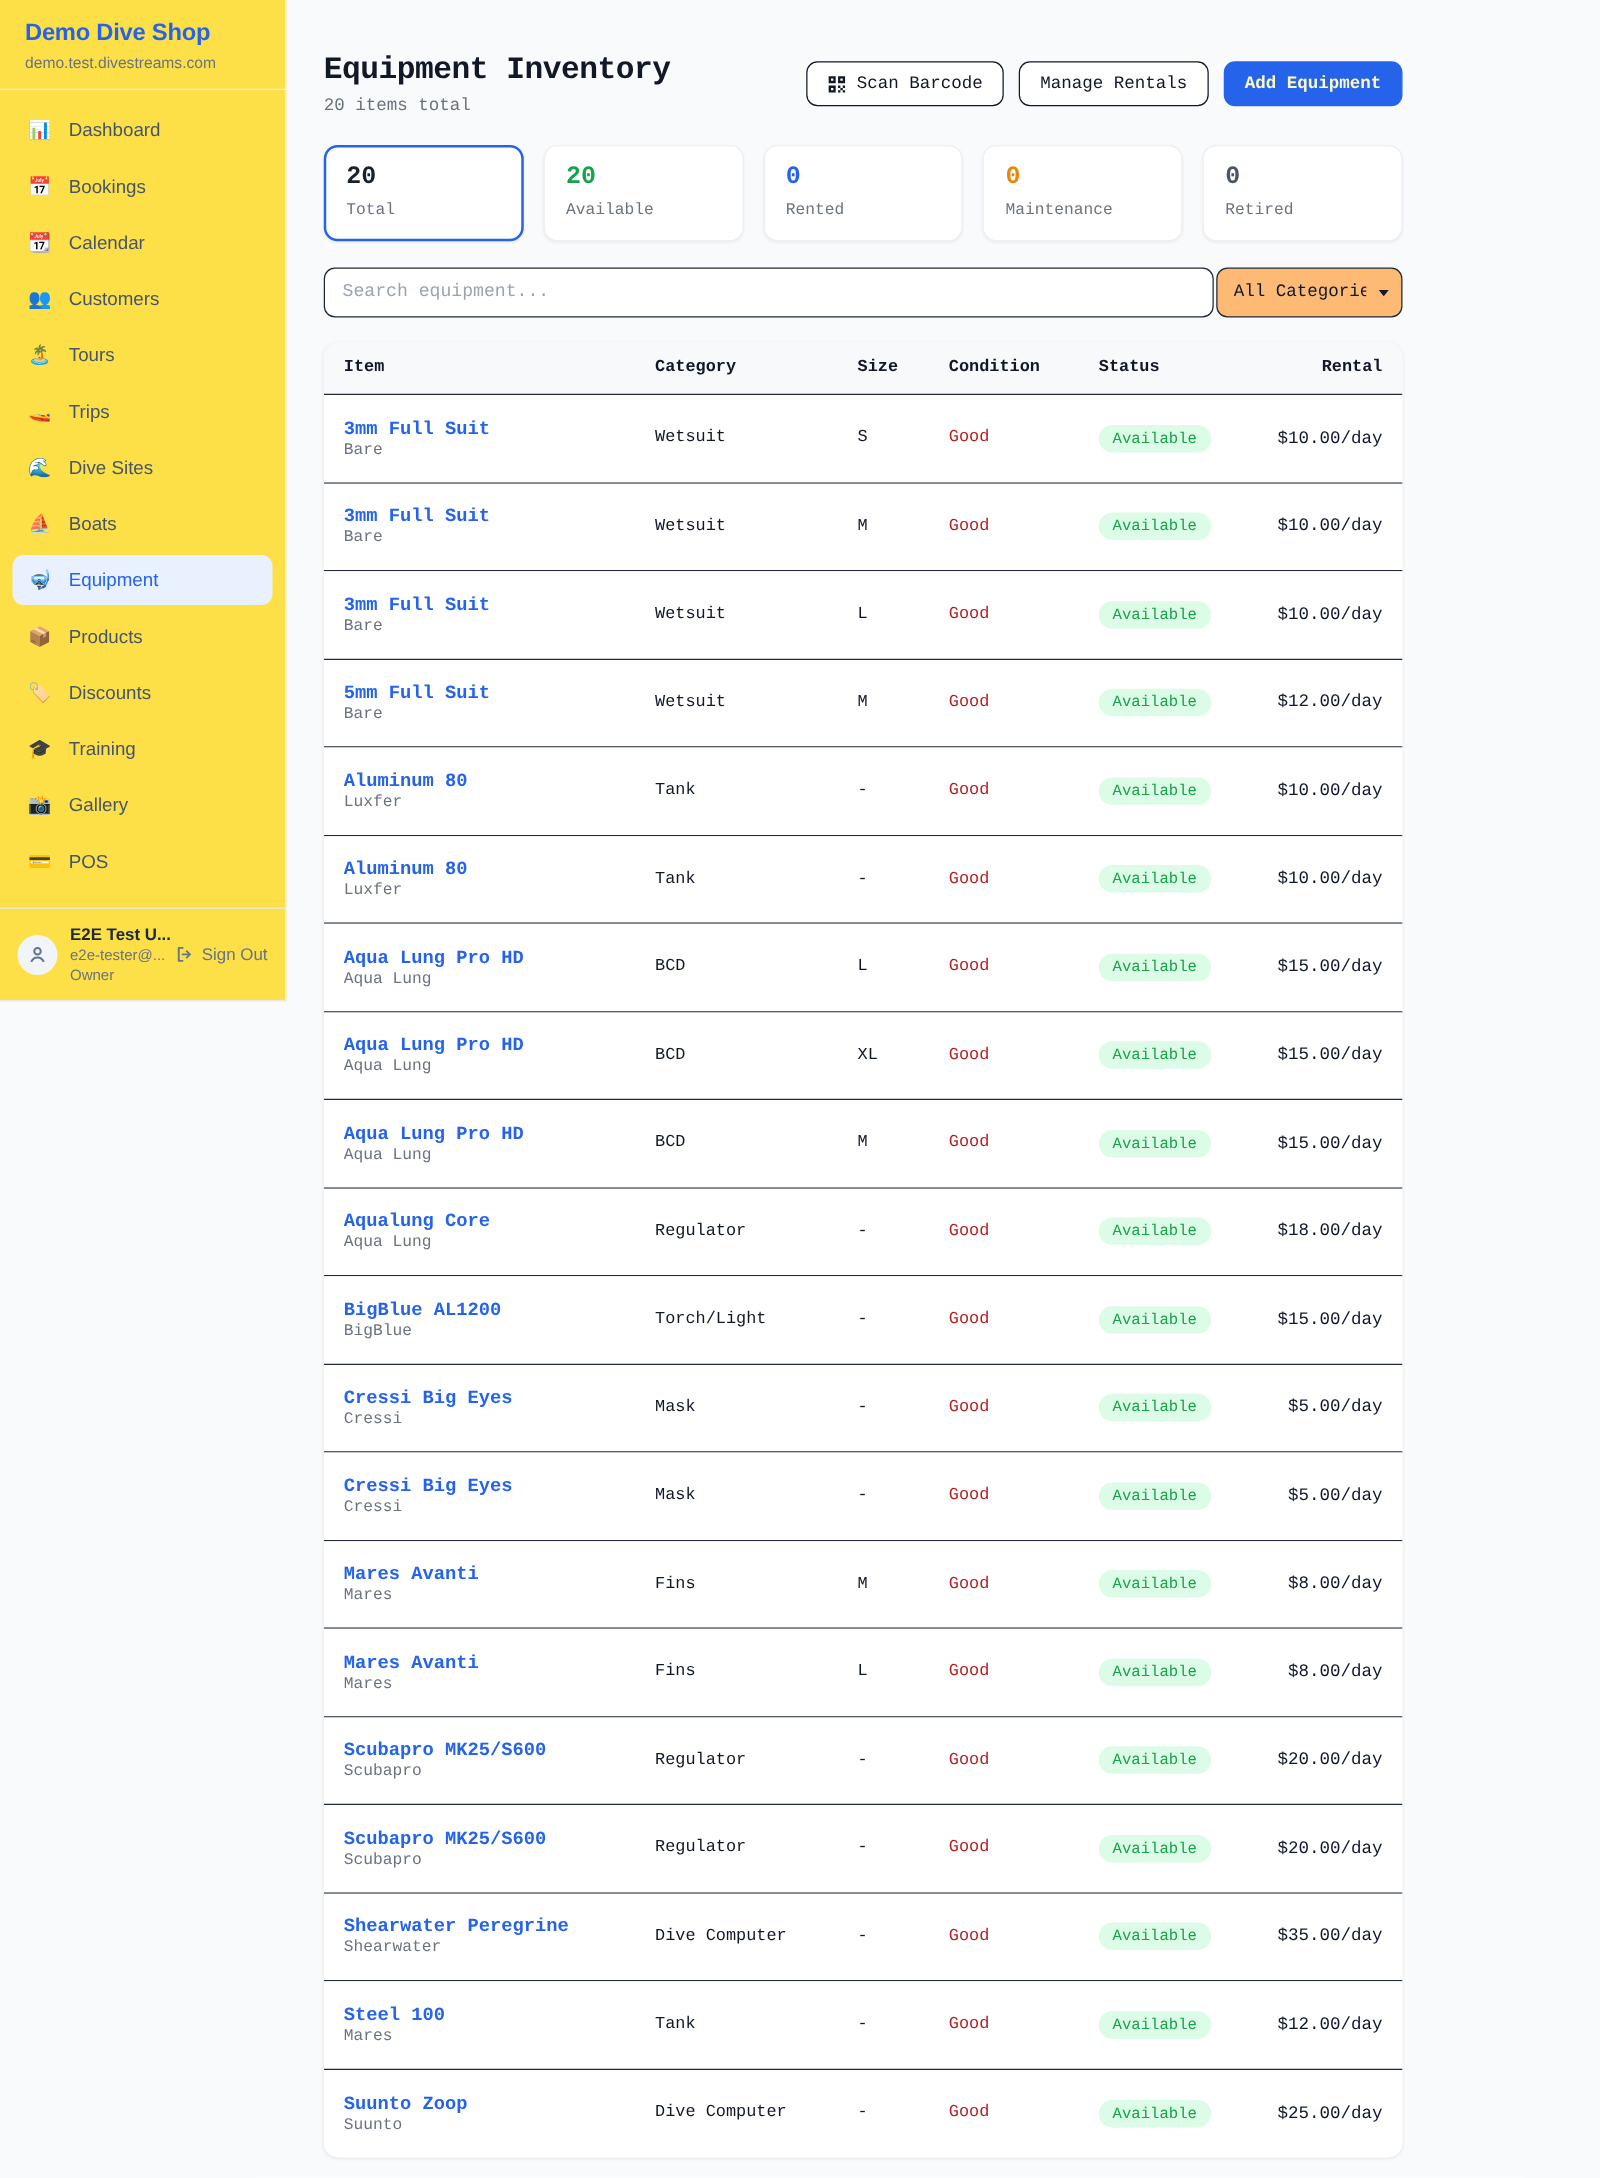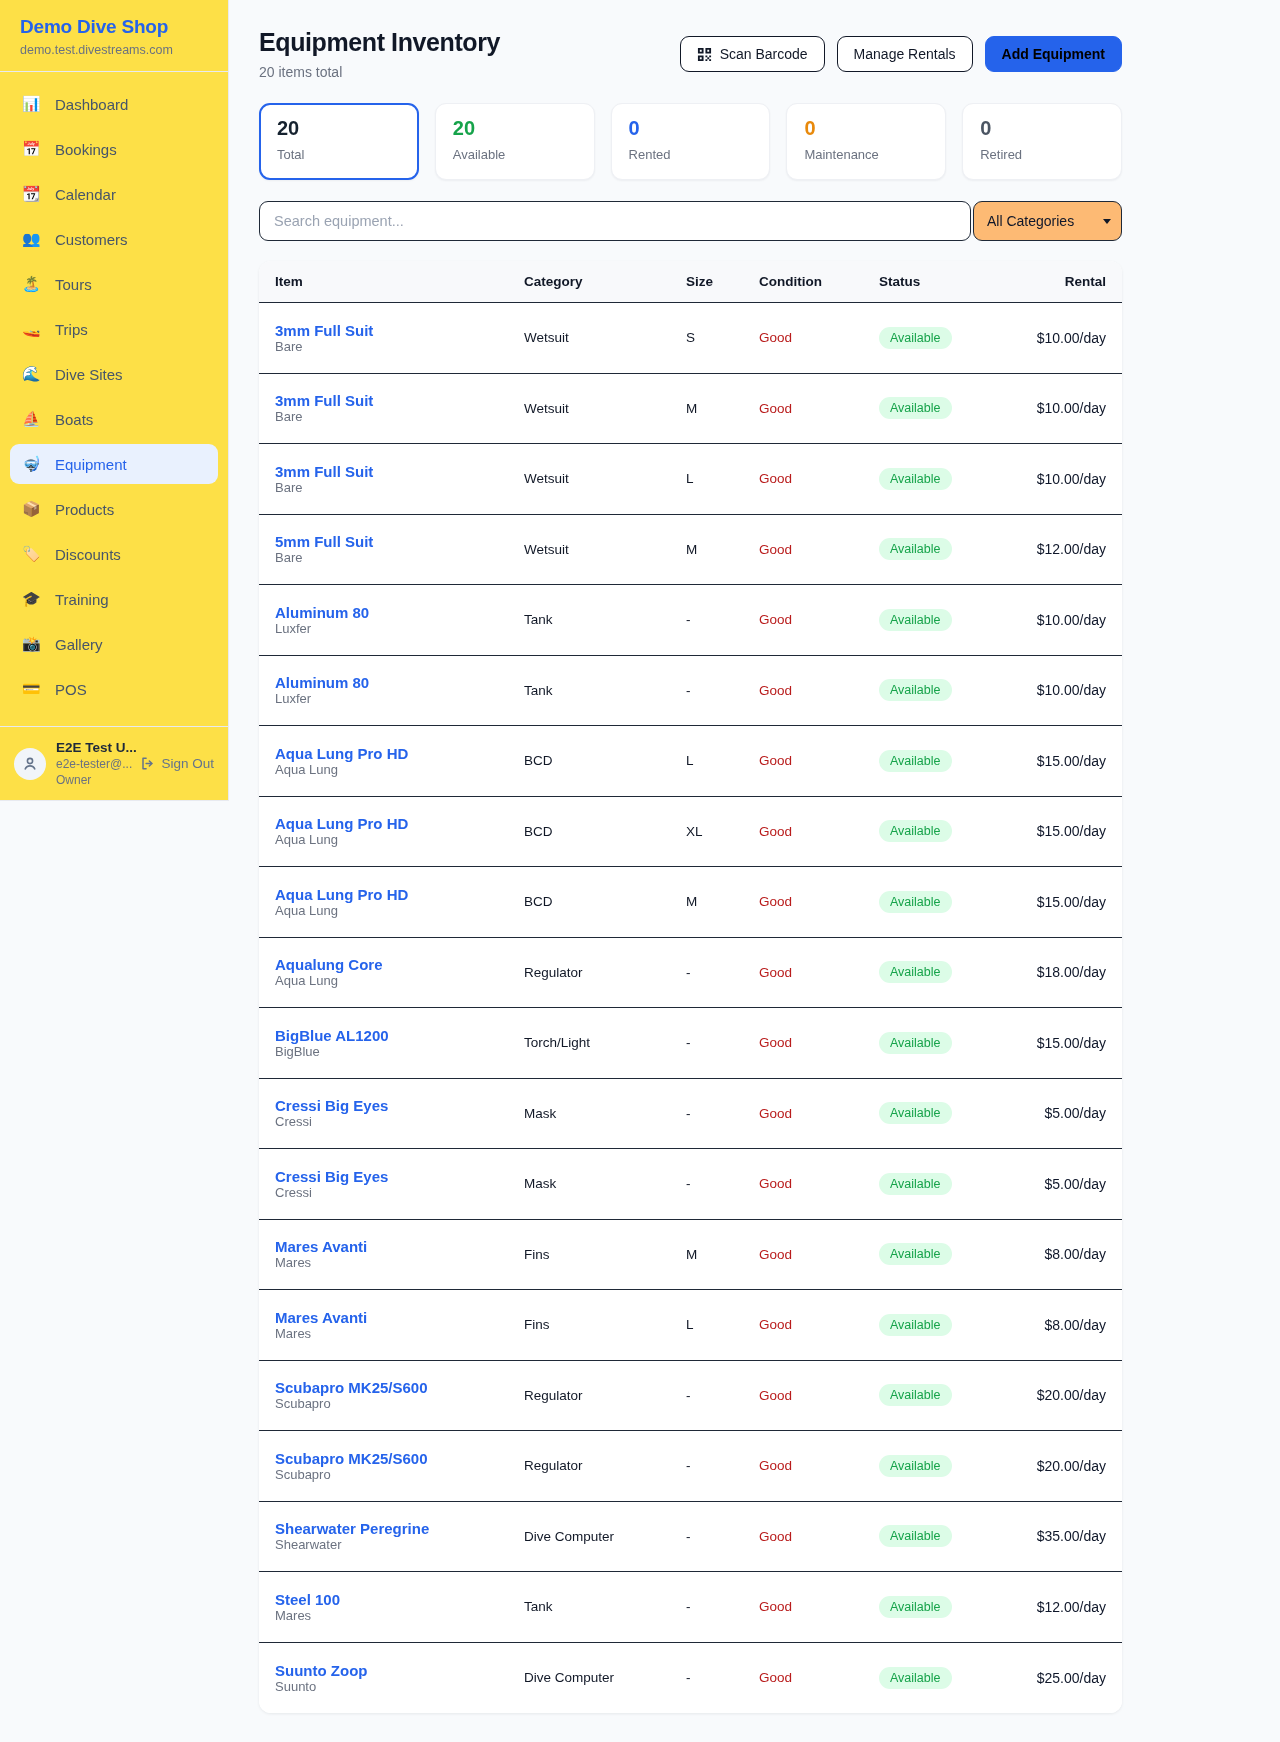--- a/index.html
+++ b/index.html
@@ -35,31 +35,31 @@
     width:32px; height:32px; border-radius:50%; background:#f1f5f9; flex:0 0 32px;
     display:flex; align-items:center; justify-content:center; color:#64748b;
   }
   .user-meta { flex:1 1 auto; min-width:0; }
   .user-name { font-size:13.5px; font-weight:700; color:#1e293b; white-space:nowrap; }
   .user-email { font-size:12px; color:#6b7280; margin-top:2px; white-space:nowrap; }
   .user-role { font-size:12px; color:#6b7280; margin-top:2px; }
   .signout { display:flex; align-items:center; gap:6px; color:#64748b; font-size:13.5px; white-space:nowrap; cursor:pointer; }
 
   
-  .main { position:absolute; left:259px; top:0; width:863px; }
+  .main { position:absolute; left:259px; top:13px; width:863px;font-family:Liberation Mono, monospace; }
   .page-head { display:flex; justify-content:space-between; align-items:flex-start; padding-top:28px; }
   .page-title { font-size:25px; font-weight:800; color:#111827; letter-spacing:-0.4px; }
   .page-sub { font-size:14px; color:#6b7280; margin-top:7px; }
   .head-actions { display:flex; gap:12px; margin-top:8px; }
   .btn {
     height:36px; display:inline-flex; align-items:center; gap:8px; padding:0 16px;
     border-radius:9px; font-size:14px; font-weight:500; cursor:pointer; background:#fff;
     border:1.5px solid #111827; color:#111827; font-family:inherit;
   }
-  .btn.primary { background:#2563eb; border-color:#2563eb; color:#000000; font-weight:600; }
+  .btn.primary { background:#2563eb; border-color:#2563eb; color:#fef9c3; font-weight:600; }
 
   
   .stats { display:grid; grid-template-columns:repeat(5,1fr); gap:16px; margin-top:23px; }
   .stat-card {
     background:#fff; border-radius:11px; padding:13px 17px; height:77px;
     border:1px solid #eef0f4; box-shadow:0 1px 2px rgba(15,23,42,0.05); cursor:pointer;
   }
   .stat-card.active { border:2px solid #2563eb; padding:12px 16px; }
   .stat-value { font-size:20px; font-weight:800; }
   .stat-label { font-size:13px; color:#6b7280; margin-top:7px; }

